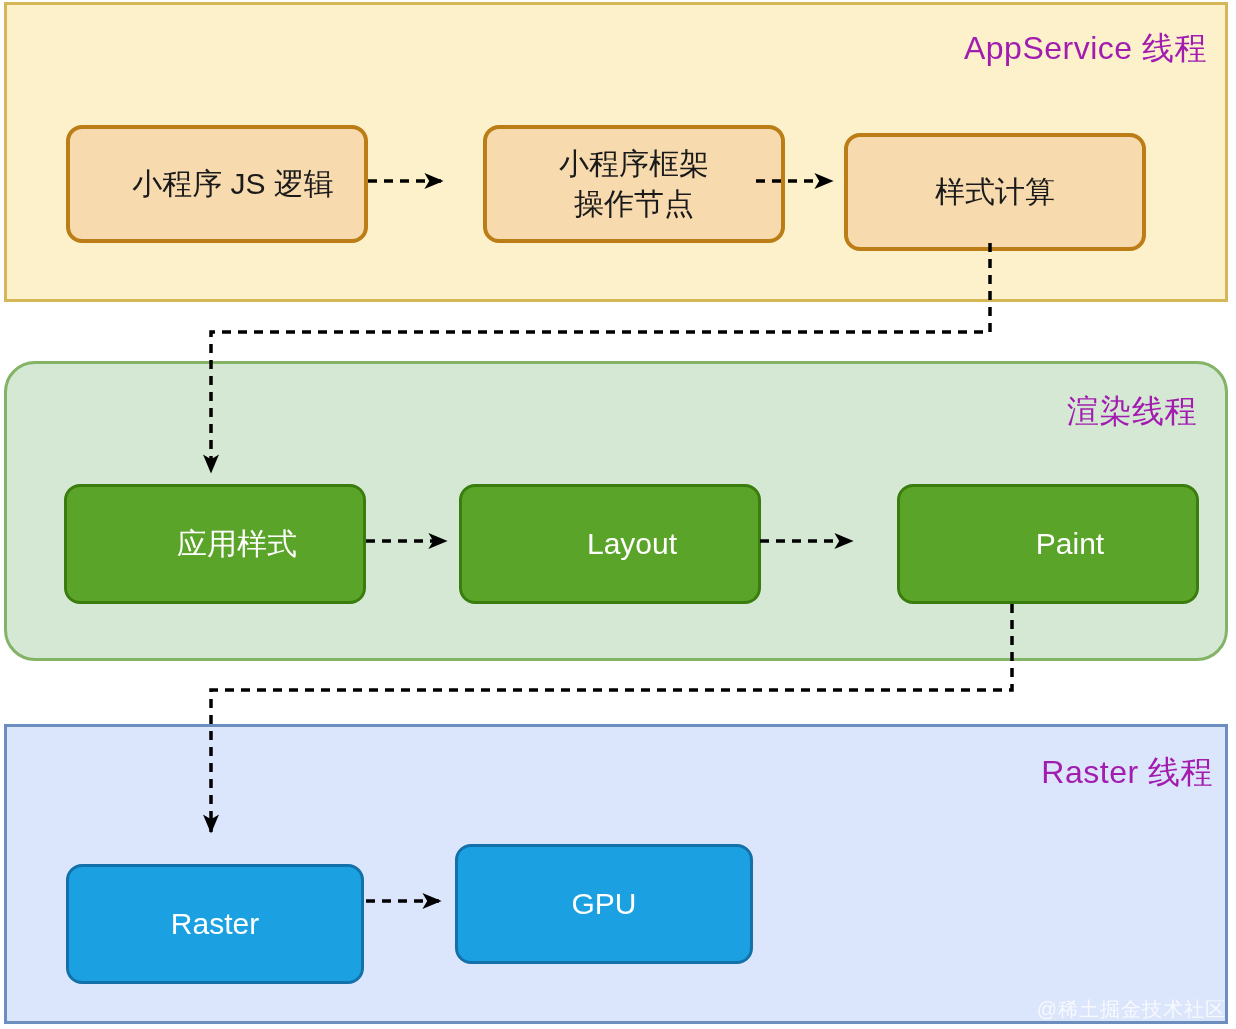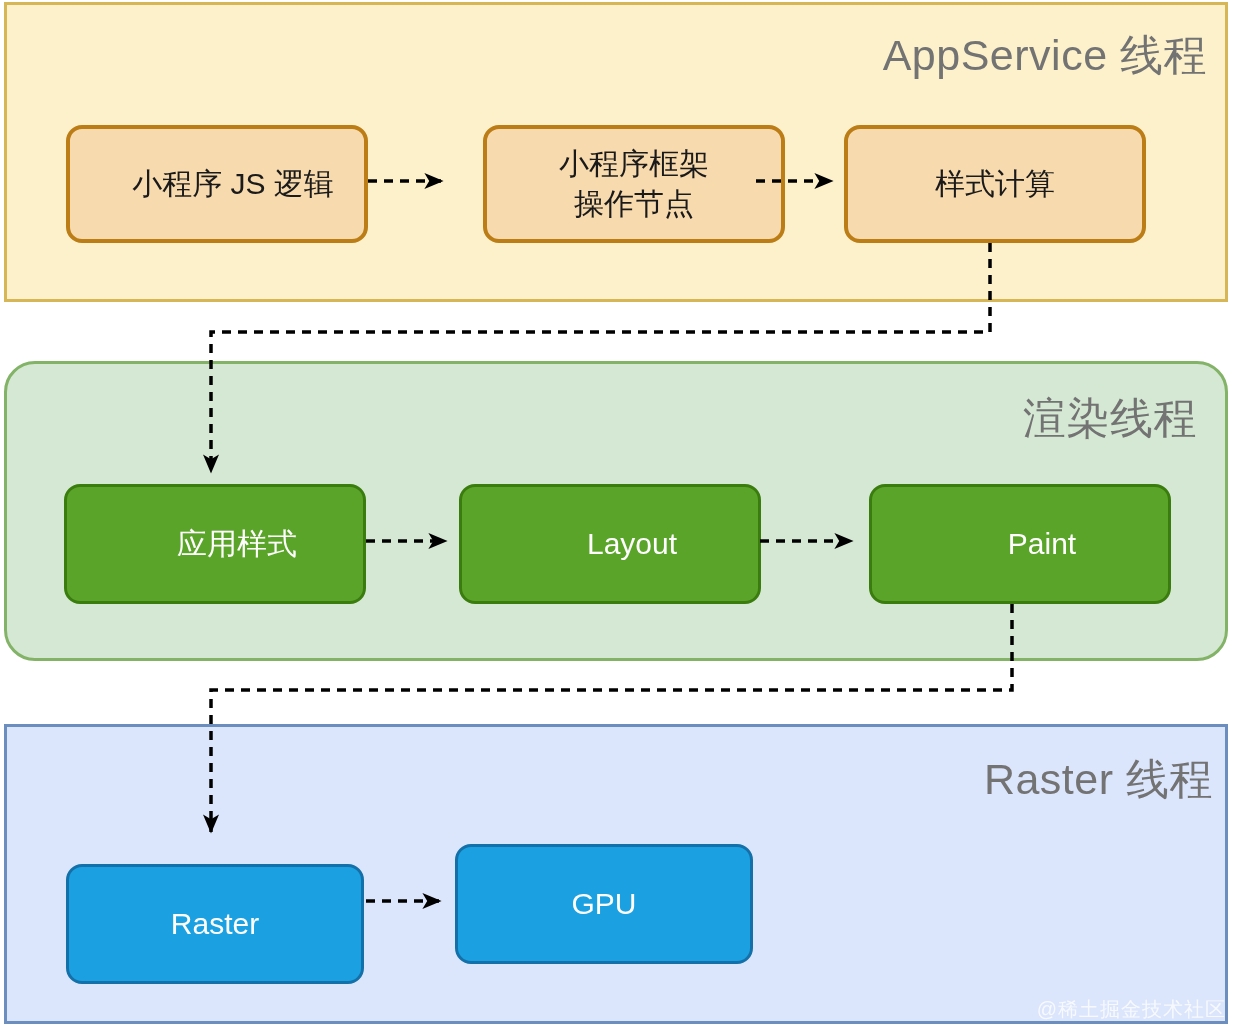--- a/index.html
+++ b/index.html
@@ -28,22 +28,22 @@
     border-radius:31px;
   }
   .band-raster{
     top:724px;
     background:var(--raster-band-bg,#DBE5FB);
     border-color:var(--raster-band-border,#6C8EBF);
   }
   .band-title{
     position:absolute;
     top:22px;right:18px;
-    font-size:43px;
-    color:#737373;
+    font-size:32px;
+    color:#a21caf;
     letter-spacing:0.5px;
     white-space:nowrap;
   }
   .node{
     position:absolute;
     display:flex;align-items:center;justify-content:center;
     text-align:center;
     border-radius:16px;
     font-size:30px;
     line-height:1.35;
@@ -96,28 +96,28 @@
 </head>
 <body>
 
 <div class="canvas">
 
   <div class="band band-appservice">
     <div class="band-title">AppService 线程</div>
     <div class="node node-orange" style="left:59px;padding-left:32px;">小程序 JS 逻辑</div>
     <div class="node node-orange" style="left:476px;">小程序框架
 操作节点</div>
-    <div class="node node-orange" style="left:837px;">样式计算</div>
+    <div class="node node-orange" style="left:837px;margin-top:8px;">样式计算</div>
   </div>
 
   <div class="band band-render">
     <div class="band-title" style="right:28px;top:26px;">渲染线程</div>
     <div class="node node-green" style="left:57px;">应用样式</div>
     <div class="node node-green" style="left:452px;">Layout</div>
-    <div class="node node-green" style="left:862px;">Paint</div>
+    <div class="node node-green" style="left:890px;">Paint</div>
   </div>
 
   <div class="band band-raster">
     <div class="band-title" style="right:12px;top:24px;">Raster 线程</div>
     <div class="node node-blue" style="left:59px;margin-top:20px;">Raster</div>
     <div class="node node-blue" style="left:448px;">GPU</div>
   </div>
 
   <svg class="connectors" viewBox="0 0 1236 1029" xmlns="http://www.w3.org/2000/svg">
     <defs>

